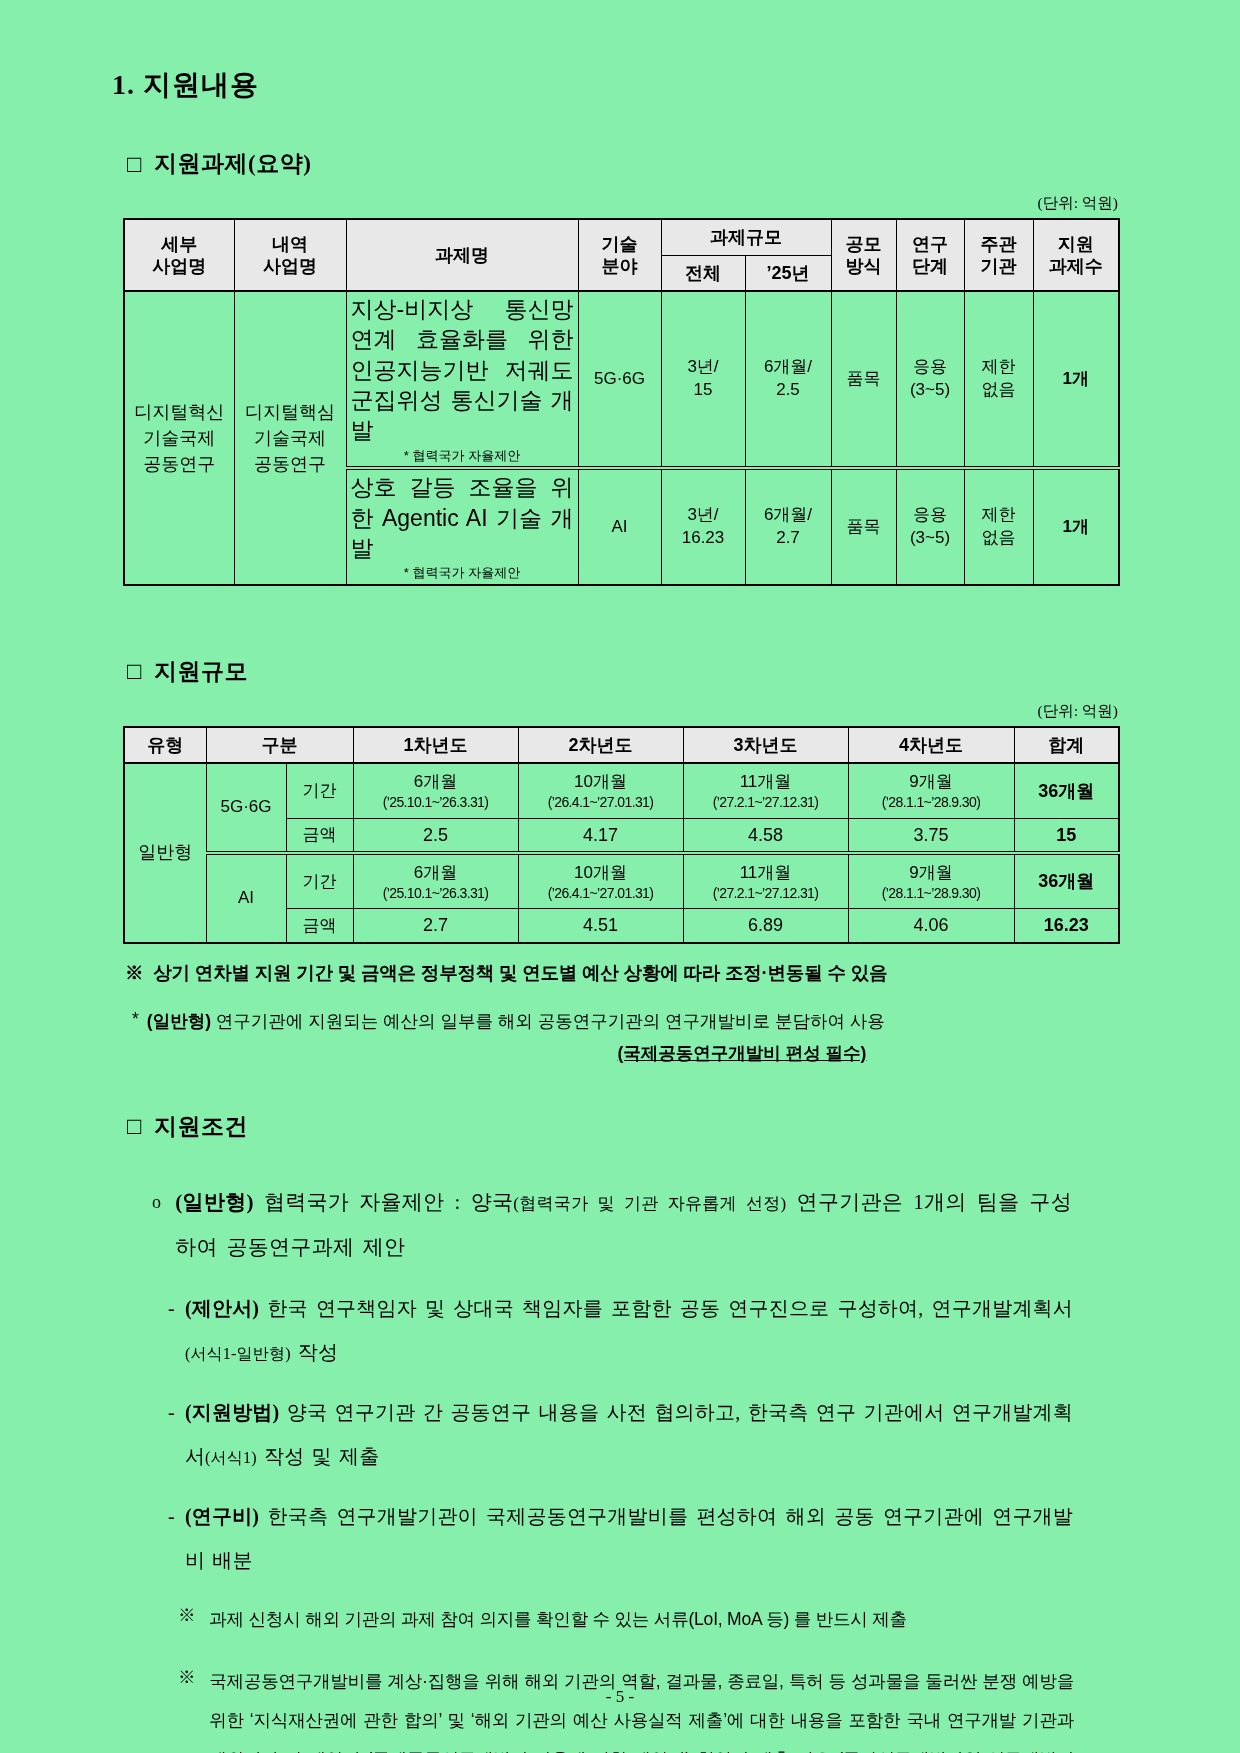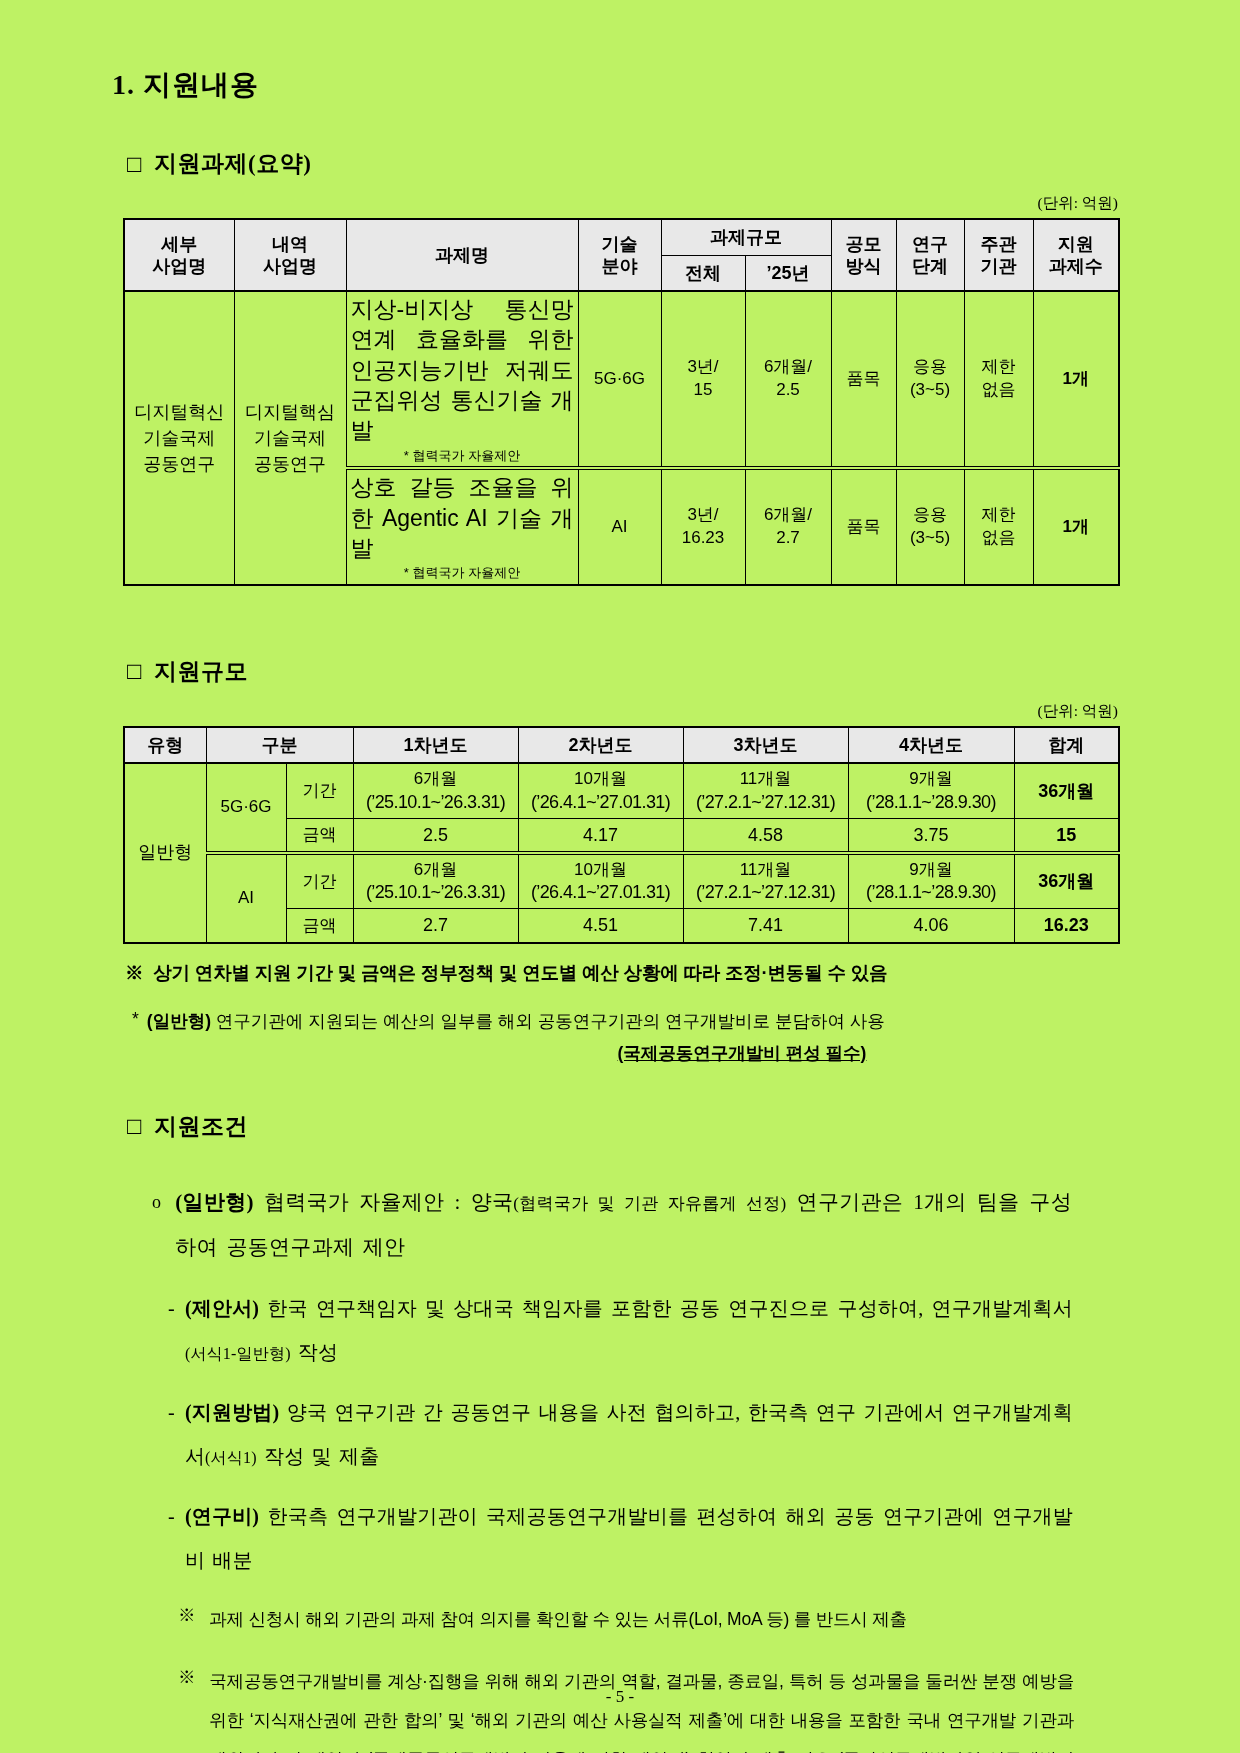--- a/index.html
+++ b/index.html
@@ -1,20 +1,20 @@
 <!DOCTYPE html>
 <html lang="ko"><head>
 <meta charset="utf-8">
 <style>
   html,body { margin:0; padding:0; background:#ffffff; }
   .page {
     position:relative;
     width:1240px; height:1753px;
     box-sizing:border-box;
-    background:#bef264;
+    background:#86efac;
     color:#000;
     padding:66px 0 0 112px;
     overflow:hidden;
     font-family:"Liberation Serif", serif;
   }
   .doc-title {
     font-size:28px; font-weight:700; letter-spacing:1px;
     font-family:"Liberation Serif", serif;
   }
   .sec-heading {
@@ -55,21 +55,21 @@
   .count-cell { font-weight:700; font-size:18px; }
   .dbl > * { border-top:4px double #000 !important; }
   .t2 thead th { height:36px;margin-left:44px; }
   .t2 .period-row > * { height:56px; }
   .t2 .amount-row > * { height:34px; }
   .t2 td { font-size:17px; line-height:1.3; }
   .t2 .type-cell { font-size:18px; }
   .t2 .amount { font-size:18px; }
   .t2 .sum { font-weight:700; font-size:18px; }
   .period-m { display:block; font-size:17px; }
-  .period-d { display:block; font-size:18px; letter-spacing:-0.6px; }
+  .period-d { display:block; font-size:14px; letter-spacing:-0.6px; }
   
   .star-note {
     display:flex; gap:10px; margin:16px 0 0 13px;
     font-family:"Liberation Sans", sans-serif;
     font-size:18.5px; font-weight:700; letter-spacing:-0.2px;
   }
   .footnote {
     margin:24px 0 0 20px;
     font-family:"Liberation Sans", sans-serif; font-size:17.5px;
   }
@@ -279,21 +279,21 @@
         <td>
           <span class="period-m">9개월</span>
           <span class="period-d">(’28.1.1~’28.9.30)</span>
         </td>
         <td class="sum">36개월</td>
       </tr>
       <tr class="amount-row">
         <td>금액</td>
         <td class="amount">2.7</td>
         <td class="amount">4.51</td>
-        <td class="amount">7.41</td>
+        <td class="amount">6.89</td>
         <td class="amount">4.06</td>
         <td class="sum">16.23</td>
       </tr>
     </tbody>
   </table>
 
   <div class="star-note">
     <span>※</span>
     <span>상기 연차별 지원 기간 및 금액은 정부정책 및 연도별 예산 상황에 따라 조정·변동될 수 있음</span>
   </div>

